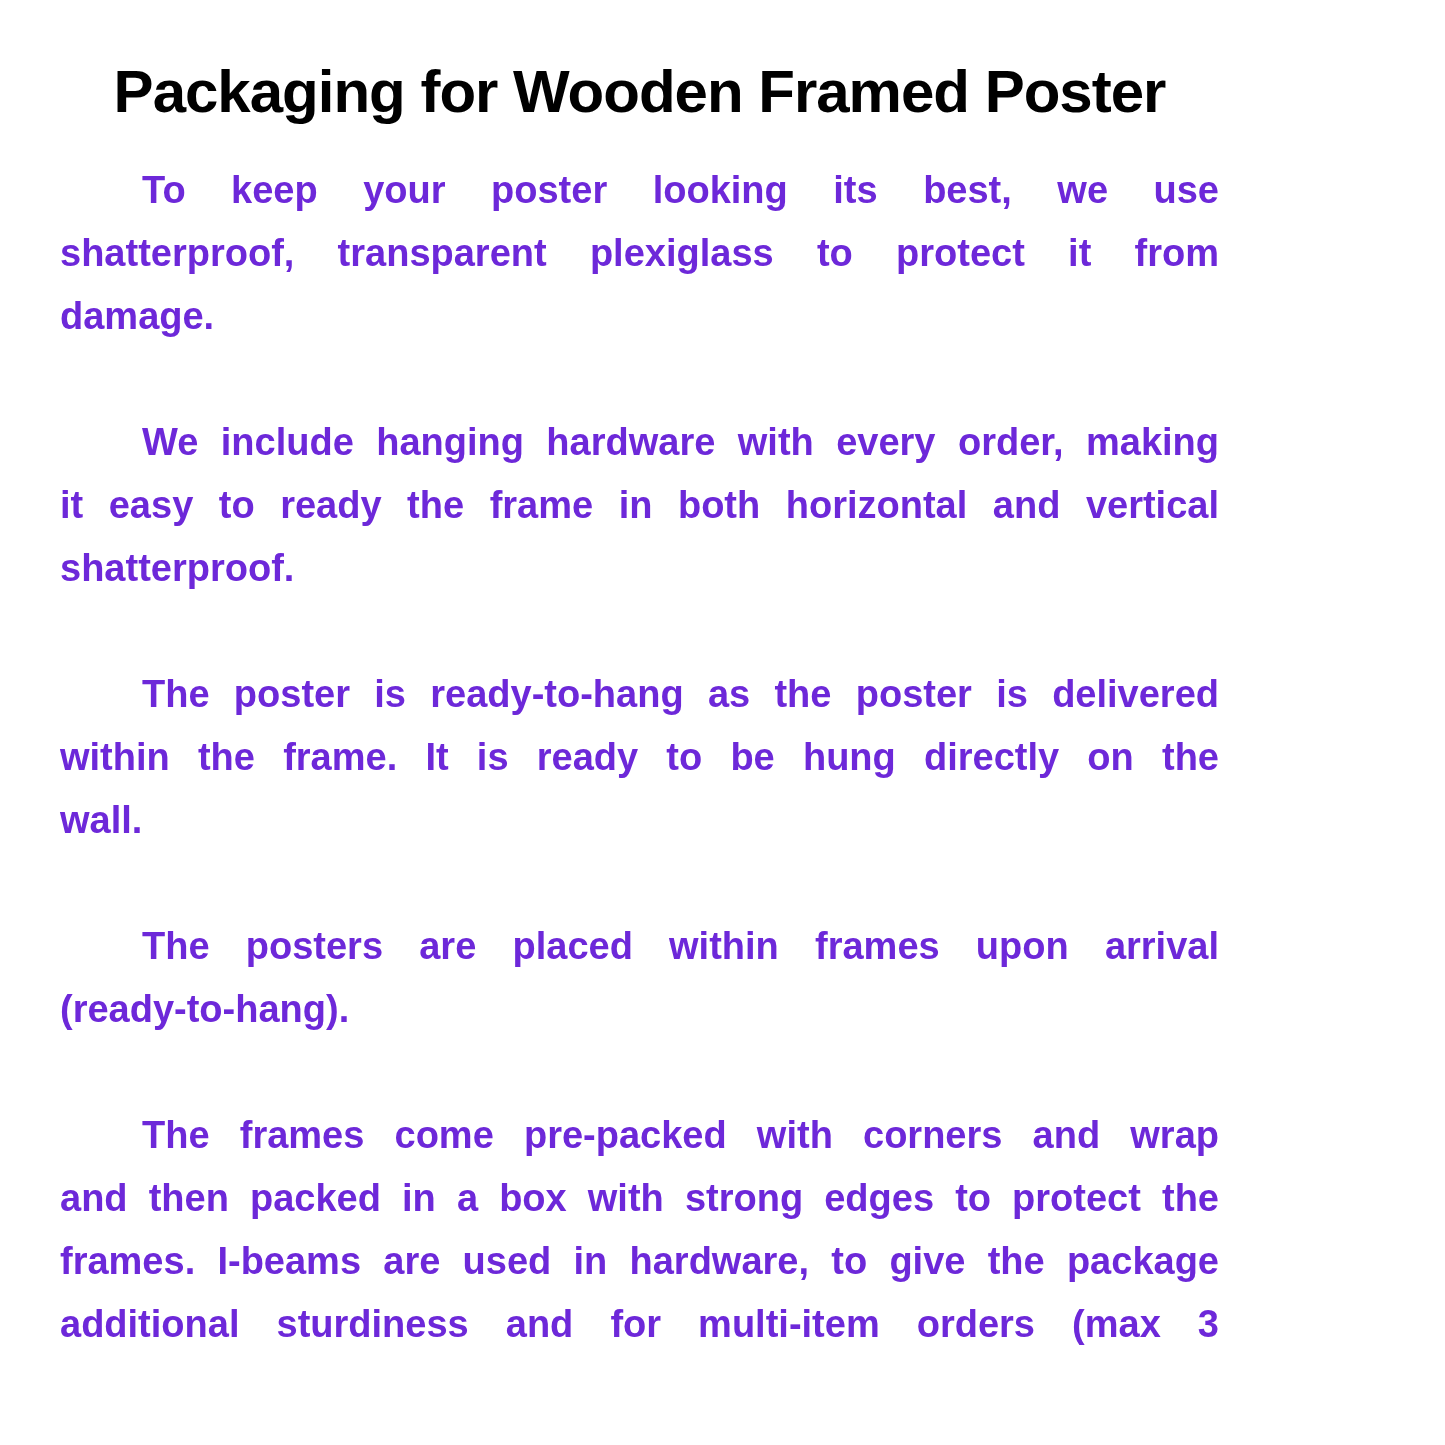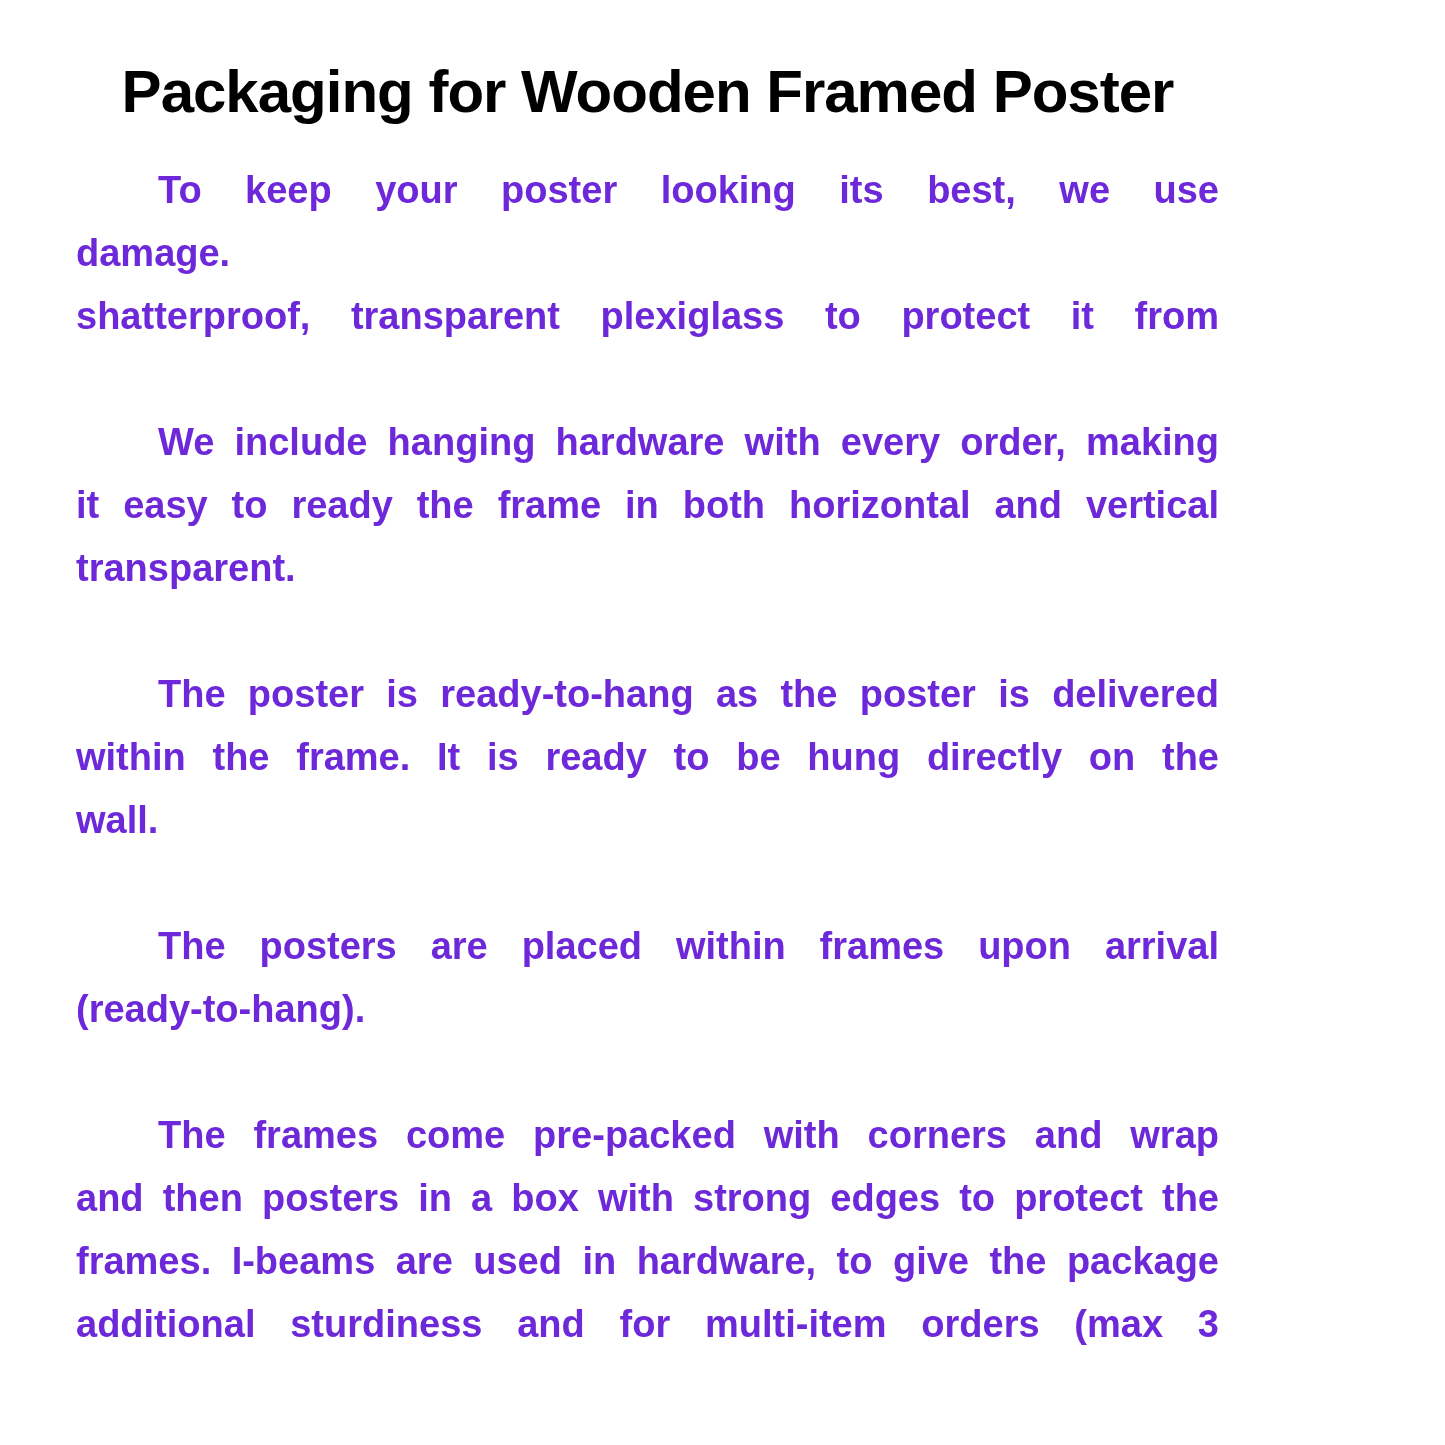--- a/index.html
+++ b/index.html
@@ -11,21 +11,21 @@
     width: 1445px;
     height: 1445px;
     overflow: hidden;
     font-family: "Liberation Sans", sans-serif;
     color: #000000;
   }
   .doc {
     box-sizing: border-box;
     width: 1279px;
     height: 1445px;
-    padding: 57px 60px 0 76px;
+    padding: 57px 60px 0 60px;
     background: #ffffff;
   }
   .title {
     margin: 0 0 32px 0;
     font-size: 60px;
     line-height: 70px;
     font-weight: 700;
     letter-spacing: -1px;
     text-align: center;
     color: #000000;
@@ -55,41 +55,41 @@
 </style>
 </head>
 <body>
 
 <div class="doc">
 
   <h1 class="title">Packaging for Wooden Framed Poster</h1>
 
   <div class="para">
     <div class="line first">To keep your poster looking its best, we use</div>
+    <div class="line">shatterproof, transparent plexiglass to protect it from</div>
     <div class="line last">damage.</div>
-    <div class="line">shatterproof, transparent plexiglass to protect it from</div>
   </div>
 
   <div class="para">
     <div class="line first">We include hanging hardware with every order, making</div>
     <div class="line">it easy to ready the frame in both horizontal and vertical</div>
-    <div class="line last">transparent.</div>
+    <div class="line last">shatterproof.</div>
   </div>
 
   <div class="para">
     <div class="line first">The poster is ready-to-hang as the poster is delivered</div>
     <div class="line">within the frame. It is ready to be hung directly on the</div>
     <div class="line last">wall.</div>
   </div>
 
   <div class="para">
     <div class="line first">The posters are placed within frames upon arrival</div>
     <div class="line last">(ready-to-hang).</div>
   </div>
 
   <div class="para">
     <div class="line first">The frames come pre-packed with corners and wrap</div>
-    <div class="line">and then posters in a box with strong edges to protect the</div>
+    <div class="line">and then packed in a box with strong edges to protect the</div>
     <div class="line">frames. I-beams are used in hardware, to give the package</div>
     <div class="line">additional sturdiness and for multi-item orders (max 3</div>
   </div>
 
 </div>
 
 </body></html>

